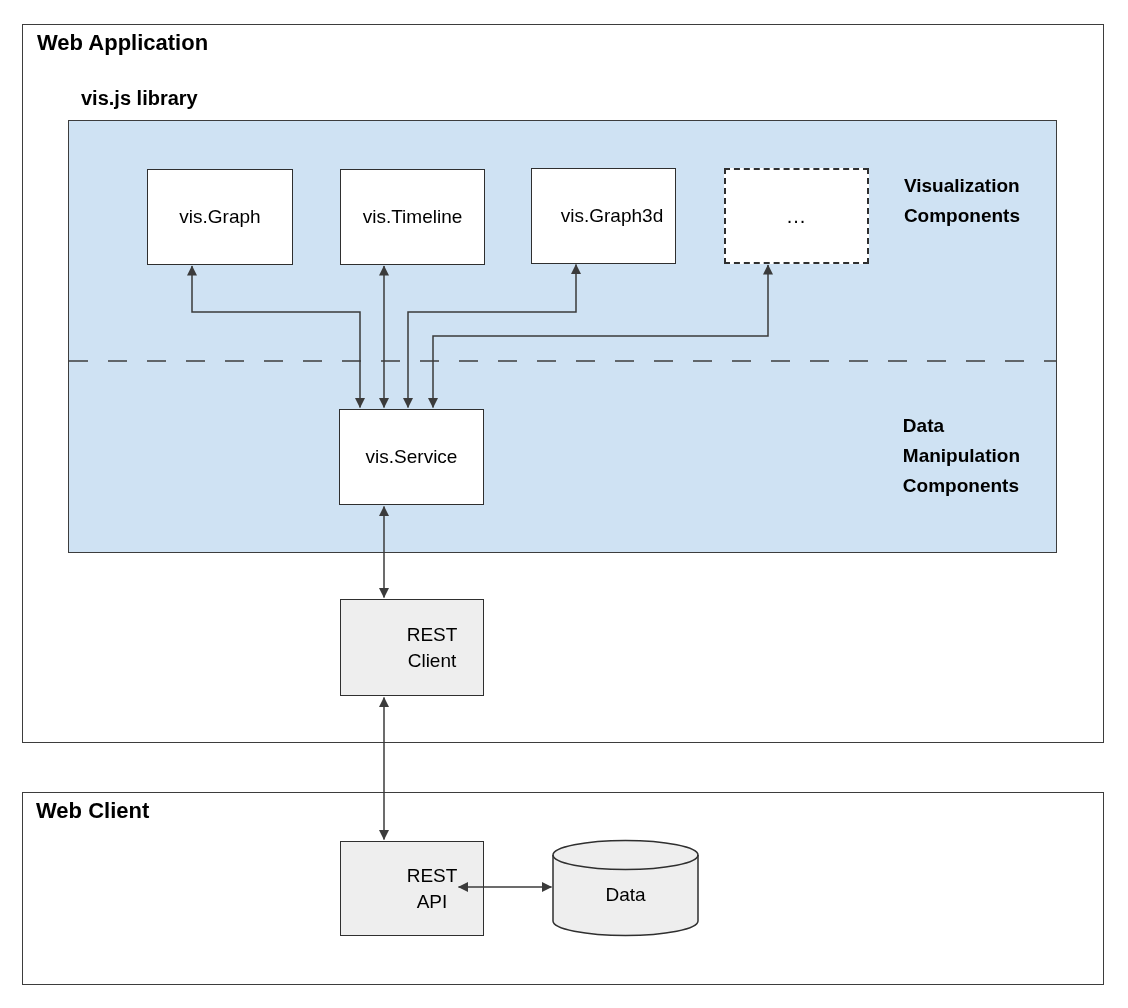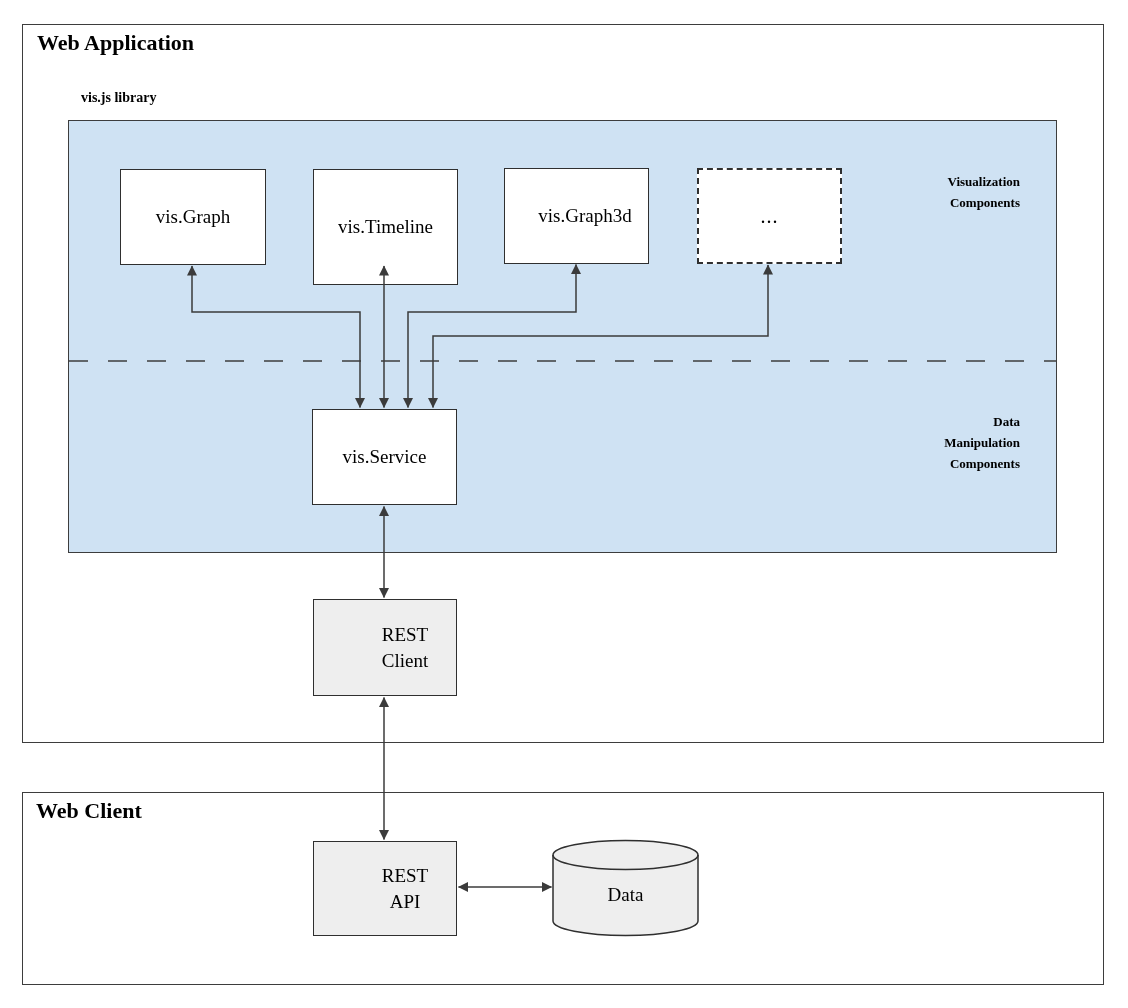--- a/index.html
+++ b/index.html
@@ -1,41 +1,41 @@
 <!DOCTYPE html>
 <html><head>
 <meta charset="utf-8">
 <style>
   html, body { margin: 0; padding: 0; background: #ffffff; }
   .canvas {
     position: relative;
     width: 1128px;
     height: 1008px;
     background: #ffffff;
-    font-family: Liberation Serif, serif;
+    font-family: Liberation Sans, sans-serif;
     color: #000000;
     overflow: hidden;
   }
   .region {
     position: absolute;
     border: 1.5px solid #3d3d3d;
     box-sizing: border-box;
     background: transparent;
   }
   .region-title {
     position: absolute;
     font-weight: bold;
     font-size: 22px;
     line-height: 24px;
     white-space: nowrap;
   }
   .sub-title {
     position: absolute;
     font-weight: bold;
-    font-size: 14px;
+    font-size: 20px;
     line-height: 20px;
     white-space: nowrap;
   }
   .library-box {
     position: absolute;
     left: 68px; top: 120px;
     width: 989px; height: 433px;
     background: #cfe2f3;
     border: 1px solid #3d3d3d;
     box-sizing: border-box;
@@ -47,29 +47,30 @@
     align-items: center;
     justify-content: center;
     text-align: center;
     font-size: 19px;
     line-height: 26px;
     background: #ffffff;
     border: 1.5px solid #2f2f2f;
     box-sizing: border-box;
     white-space: pre-line;
     z-index: 2;
+    margin-left: 27px;
   }
   .node.gray { background: #eeeeee; padding-left: 40px; }
   .node.dashed { border: 2px dashed #2f2f2f; font-size: 20px; letter-spacing: 1px; }
   .section-label {
     position: absolute;
     font-weight: bold;
-    font-size: 13px;
-    line-height: 21px;
-    text-align: right;
+    font-size: 19px;
+    line-height: 30px;
+    text-align: left;
     white-space: pre-line;
     z-index: 2;
   }
   .store-label {
     position: absolute;
     left: 553px; top: 860px;
     width: 145px; height: 70px;
     display: flex; align-items: center; justify-content: center;
     font-size: 19px;
     z-index: 4;
@@ -87,21 +88,21 @@
 
 <div class="canvas">
 
   <div class="region" style="left:22px; top:24px; width:1082px; height:719px;"></div>
   <div class="region-title" style="left:37px; top:31px;">Web Application</div>
 
   <div class="sub-title" style="left:81px; top:88px;">vis.js library</div>
   <div class="library-box"></div>
 
   <div class="node" style="left:120px; top:169px; width:146px; height:96px;">vis.Graph</div>
-  <div class="node" style="left:313px; top:169px; width:145px; height:116px;">vis.Timeline</div>
+  <div class="node" style="left:313px; top:169px; width:145px; height:96px;">vis.Timeline</div>
   <div class="node" style="left:504px; top:168px; width:145px; height:96px;padding-left:17px;">vis.Graph3d</div>
   <div class="node dashed" style="left:697px; top:168px; width:145px; height:96px;">...</div>
 
   <div class="section-label" style="right:108px; top:171px;">Visualization
 Components</div>
   <div class="section-label" style="right:108px; top:411px;">Data
 Manipulation
 Components</div>
 
   <div class="node" style="left:312px; top:409px; width:145px; height:96px;">vis.Service</div>

